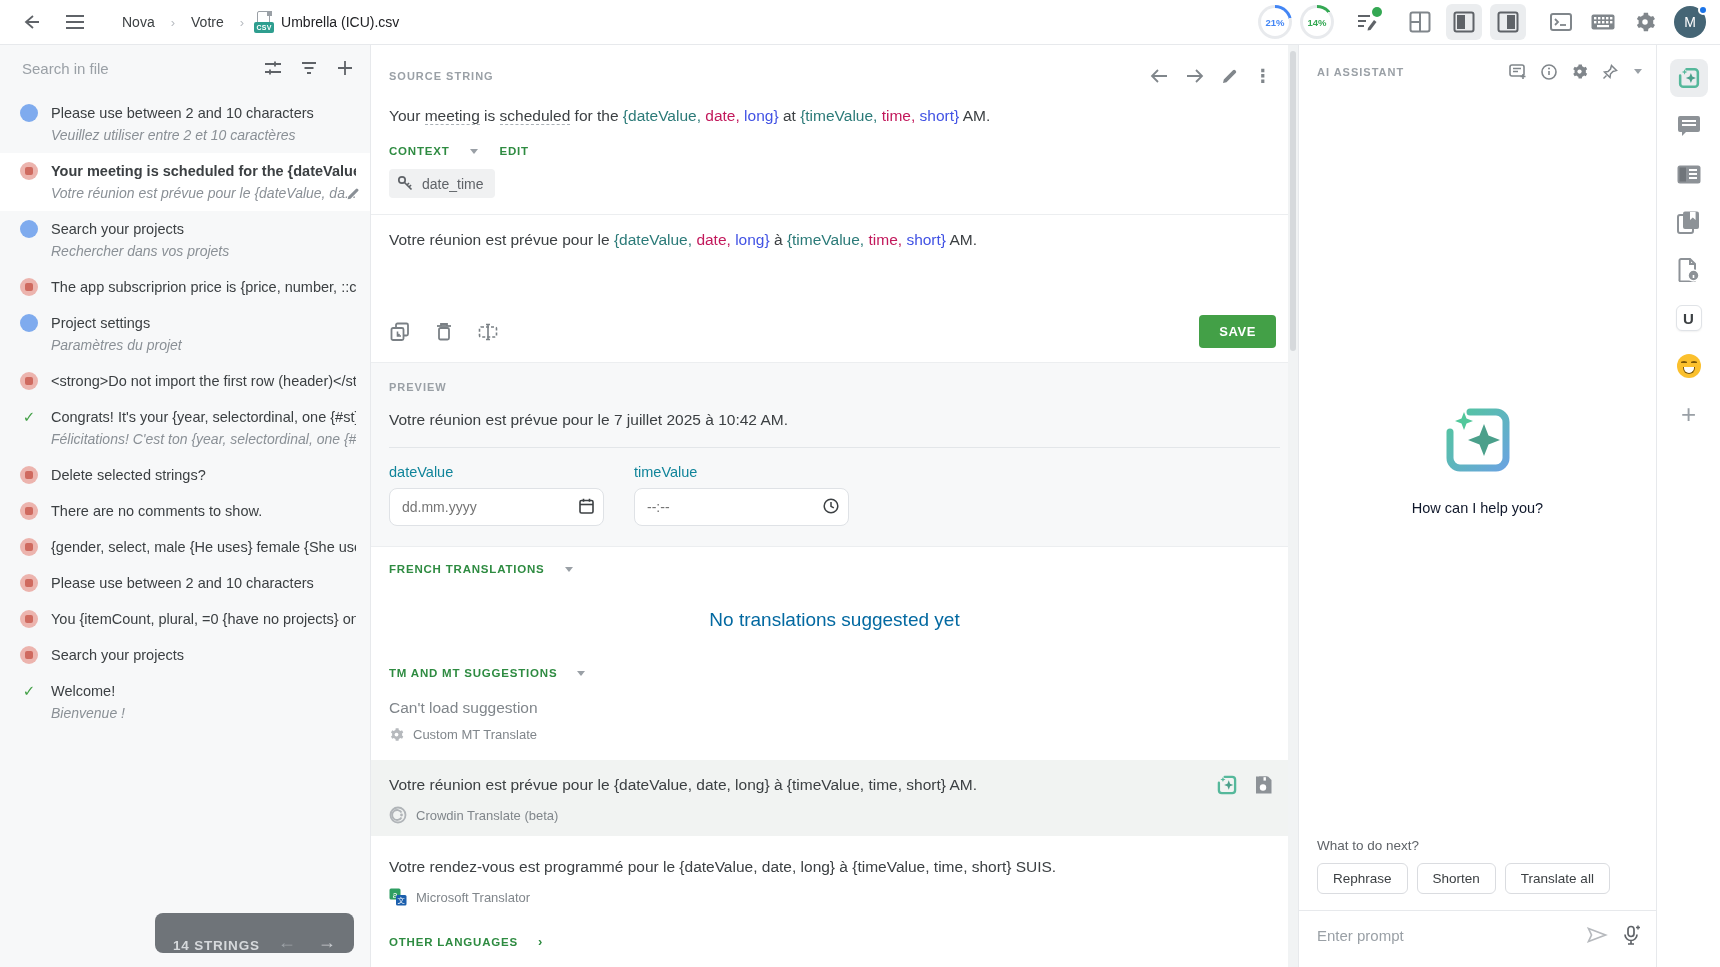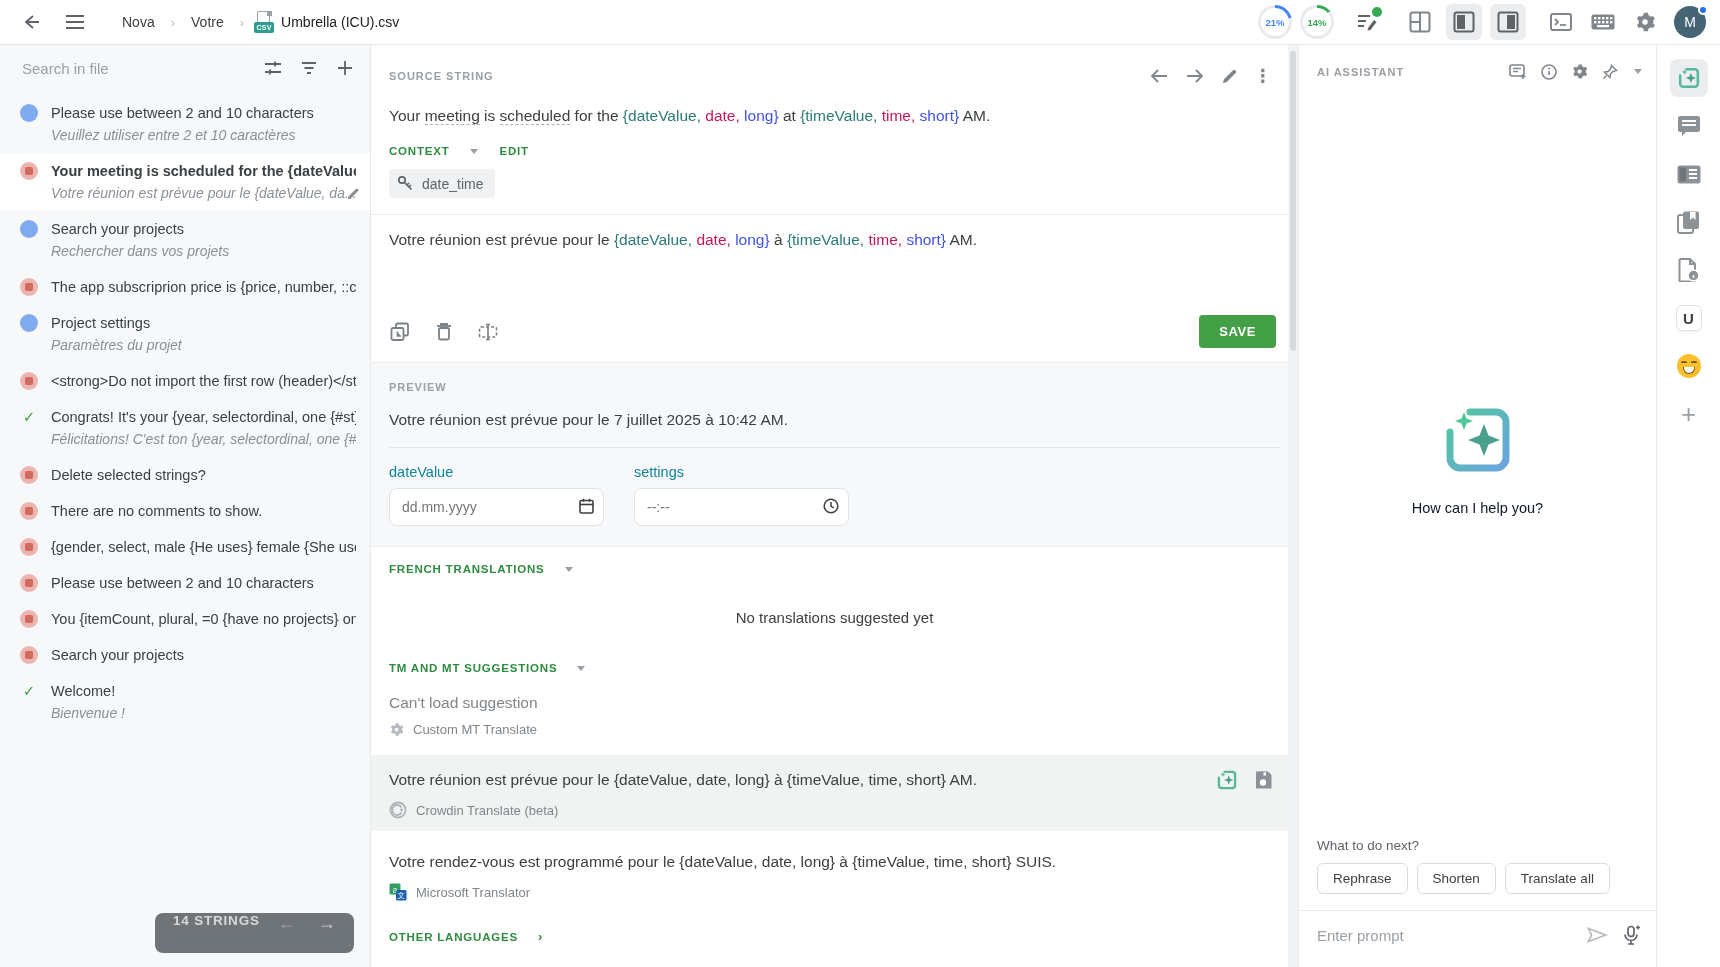--- a/index.html
+++ b/index.html
@@ -44,21 +44,21 @@
   .st { flex:0 0 18px; width:18px; height:18px; border-radius:50%; margin-top:1px; position:relative; }
   .st-blue { background:#7fabee; }
   .st-red { background:#ecb4ae; }
   .st-red::after { content:""; position:absolute; inset:5px; background:#cf6a5f; border-radius:2px; }
   .st-green { background:transparent; color:#43a047; font-size:15px; font-weight:bold; display:flex; align-items:center; justify-content:center; }
   .s-texts { min-width:0; flex:1; }
   .s-src { font-size:14.5px; color:#3c4043; line-height:20px; white-space:nowrap; overflow:hidden; }
   .s-item.selected .s-src { font-weight:bold; }
   .s-fr { font-size:14px; font-style:italic; color:#8a9096; line-height:20px; margin-top:2px; white-space:nowrap; overflow:hidden; }
   .s-pencil { position:absolute; right:10px; bottom:10px; color:#80868b; }
-  .strings-badge { position:absolute; left:155px; bottom:14px; background:rgba(92,97,102,.88); border-radius:8px; height:40px; display:flex; align-items:flex-start; padding:0 14px 0 18px; gap:14px; }
+  .strings-badge { position:absolute; left:155px; bottom:14px; background:rgba(92,97,102,.88); border-radius:8px; height:40px; display:flex; align-items:flex-end; padding:0 14px 0 18px; gap:14px; }
   .strings-badge .lbl { color:#d6d9dc; font-size:13.5px; font-weight:bold; letter-spacing:.8px; }
   .strings-badge .nav { font-size:18px; color:#c9ccd0; width:26px; text-align:center; cursor:pointer; }
   .strings-badge .nav.dim { color:#9ea3a8; }
 
   
   .main { flex:1; background:#fff; border-left:1px solid #e7e9ec; position:relative; overflow:hidden; display:flex; flex-direction:column; }
   .scrollbar { position:absolute; right:0; top:0; bottom:0; width:10px; background:#f1f3f4; }
   .scrollbar .thumb { position:absolute; top:6px; left:2px; width:6px; height:300px; background:#d6d9dc; border-radius:3px; }
   .m-head { display:flex; align-items:center; padding:20px 26px 0 18px; }
   .m-label { font-size:11px; font-weight:bold; letter-spacing:1px; color:#9aa0a6; }
@@ -76,21 +76,21 @@
   .et-icon { width:26px; height:26px; display:flex; align-items:center; justify-content:center; color:#7a8085; cursor:pointer; }
   .save-btn { margin-left:auto; background:#43a047; color:#fff; border:0; font-family:inherit; font-size:13px; font-weight:bold; letter-spacing:.6px; padding:9px 20px; border-radius:4px; cursor:pointer; }
   .preview { background:#f7f8f9; border-top:1px solid #eceef0; border-bottom:1px solid #eceef0; padding:14px 18px 20px 18px; }
   .preview-text { font-size:15.5px; color:#3c4043; padding:16px 0 18px 0; border-bottom:1px solid #e3e6e9; }
   .fields { display:flex; gap:30px; margin-top:16px; }
   .field label { display:block; font-size:14.5px; color:#10849a; margin-bottom:8px; }
   .f-input { position:relative; width:215px; }
   .f-input input { width:215px; height:38px; border:1px solid #dfe2e6; border-radius:8px; background:#fff; padding:0 34px 0 12px; font-size:14px; color:#5f6368; font-family:inherit; outline:none; }
   .f-input .f-icon { position:absolute; right:10px; top:10px; color:#3c4043; }
   .section { padding:16px 18px 0 18px; }
-  .empty-msg { text-align:center; color:#404040; font-size:15px; padding:34px 0 36px 0; }
+  .empty-msg { text-align:center; color:#0369a1; font-size:19px; padding:34px 0 36px 0; }
   .cant-load { font-size:15.5px; color:#80868b; padding:20px 18px 0 18px; }
   .provider { display:flex; align-items:center; gap:9px; font-size:13px; color:#80868b; padding:10px 18px 12px 18px; }
   .sugg { position:relative; margin-top:6px; }
   .sugg.hl { background:#f1f3f2; }
   .sugg-text { font-size:15.5px; color:#3c4043; padding:14px 120px 0 18px; line-height:22px; }
   .sugg-icons { position:absolute; top:14px; right:26px; display:flex; gap:16px; align-items:center; }
   .other-langs { padding:16px 18px 18px 18px; display:flex; align-items:center; gap:4px; }
 
   
   .ai { width:358px; border-left:1px solid #e7e9ec; display:flex; flex-direction:column; background:#fff; }
@@ -418,21 +418,21 @@
               <label>dateValue</label>
               <div class="f-input"><input type="text" placeholder="dd.mm.yyyy" style=""><span class="f-icon">
                   <svg width="15" height="16" viewBox="0 0 15 16">
                     <rect x="1" y="2.5" width="13" height="12.5" rx="1.5" fill="none" stroke="#3c4043" stroke-width="1.6"></rect>
                     <path d="M1 6.5h13" stroke="#3c4043" stroke-width="1.6"></path>
                     <path d="M4.5 0.8v3M10.5 0.8v3" stroke="#3c4043" stroke-width="1.6"></path>
                   </svg>
                 </span></div>
             </div>
             <div class="field">
-              <label>settings</label>
+              <label>timeValue</label>
               <div class="f-input"><input type="text" placeholder="--:--" style=""><span class="f-icon">
                   <svg width="16" height="16" viewBox="0 0 16 16">
                     <circle cx="8" cy="8" r="6.8" fill="none" stroke="#3c4043" stroke-width="1.5"></circle>
                     <path d="M8 4v4.3l2.8 1.6" fill="none" stroke="#3c4043" stroke-width="1.5"></path>
                   </svg>
                 </span></div>
             </div>
           </div>
       </div>
       <div class="section">

